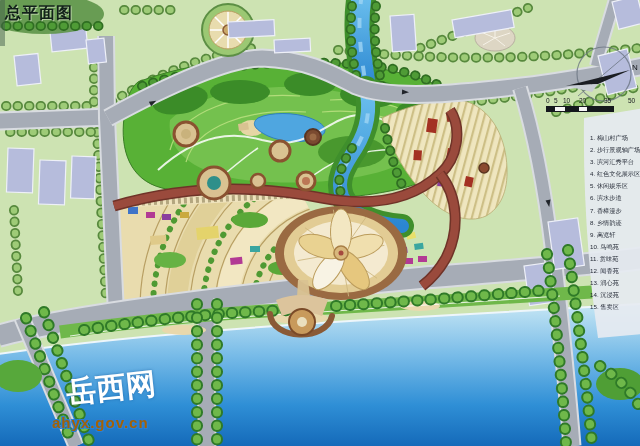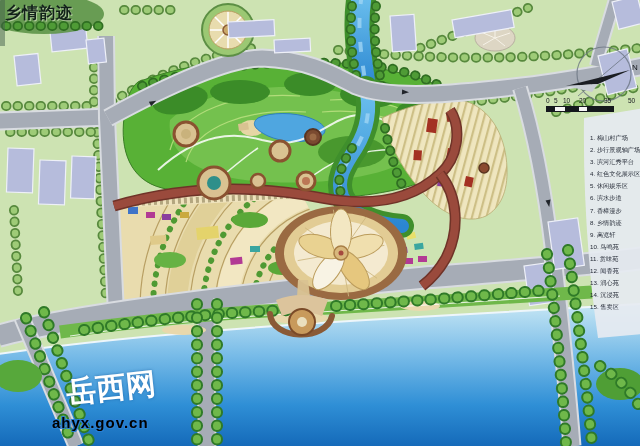--- a/index.html
+++ b/index.html
@@ -22,21 +22,21 @@
   #legend{left:588px;top:131px;width:52px;padding:1px 0 0 2px;}
   .lg{height:12.1px;line-height:12.1px;font-size:6.2px;white-space:nowrap;color:#1e2430;}
   #scalebar{left:544px;top:97px;width:96px;height:18px;font-size:6.5px;color:#15181d;}
   #scalebar span{position:absolute;top:0;}
   #sbar{position:absolute;left:2px;top:8.5px;width:66px;height:4px;border:1px solid #15181d;
         display:flex;background:#f6f6f6;}
   #sbar i{display:block;height:100%;}
   #wm-name{left:66px;top:368px;font-size:30px;font-weight:bold;color:#ffffff;
            transform:rotate(-6deg);font-family:"DejaVu Serif",serif;
            text-shadow:0 0 3px rgba(10,70,140,.55);}
-  #wm-url{left:52px;top:414px;font-size:15px;font-weight:bold;color:#000000;letter-spacing:1px;
+  #wm-url{left:52px;top:414px;font-size:15px;font-weight:bold;color:#a16207;letter-spacing:1px;
           text-shadow:-1px -1px 0 #2a7fd4,1px -1px 0 #2a7fd4,-1px 1px 0 #2a7fd4,1px 1px 0 #2a7fd4;}
 </style>
 </head>
 <body>
 
 <div id="stage">
 
 <svg class="abs" style="left:0;top:0" width="640" height="446" viewBox="0 0 640 446">
   <defs>
     <linearGradient id="lakeG" x1="0" y1="0" x2="0" y2="1">
@@ -395,18 +395,18 @@
   <div class="lg">8. 乡情韵迹</div>
   <div class="lg">9. 高览轩</div>
   <div class="lg">10. 鸟鸣苑</div>
   <div class="lg">11. 赏味苑</div>
   <div class="lg">12. 闻香苑</div>
   <div class="lg">13. 润心苑</div>
   <div class="lg">14. 沉浸苑</div>
   <div class="lg">15. 售卖区</div>
 </div>
 
-<div id="title" class="abs">乡情韵迹</div>
+<div id="title" class="abs">总平面图</div>
 
 <div id="wm-name" class="abs">岳西网</div>
 <div id="wm-url" class="abs">ahyx.gov.cn</div>
 
 </div>
 
 </body></html>

